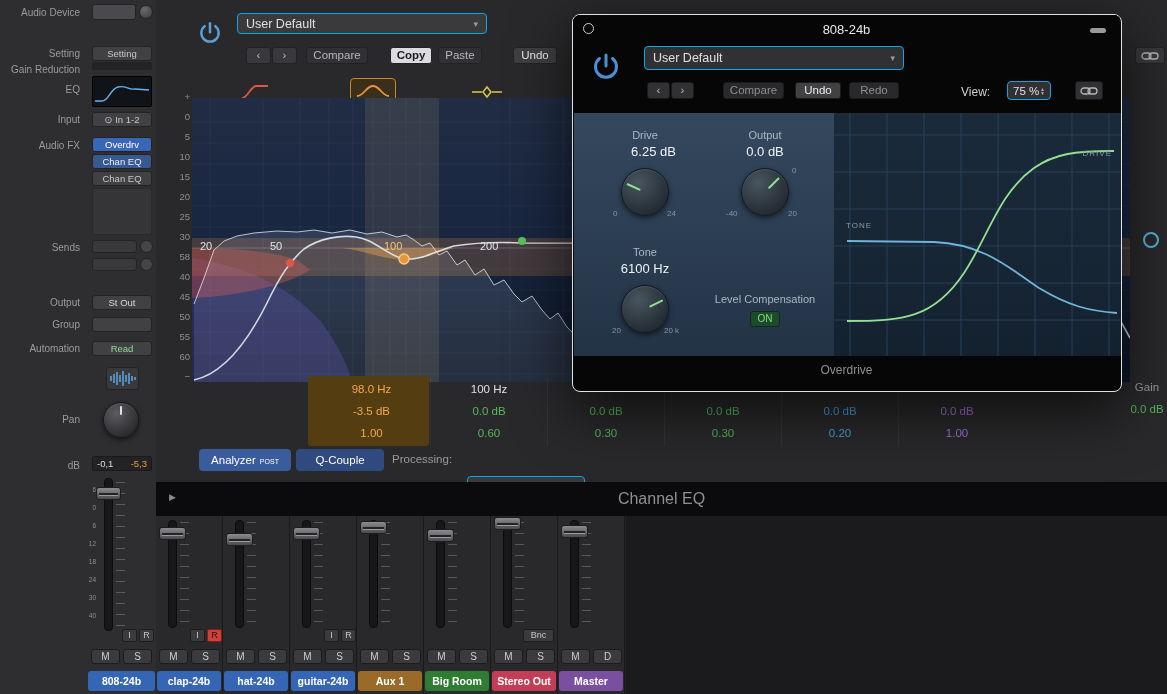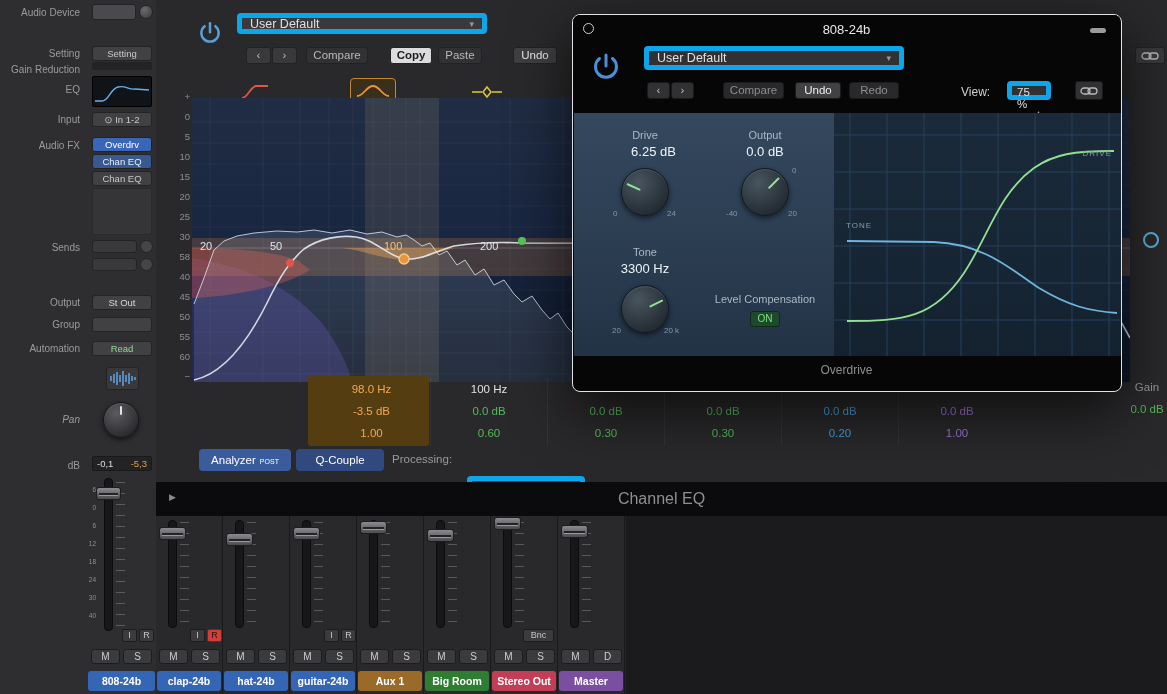--- a/index.html
+++ b/index.html
@@ -17,21 +17,21 @@
              text-align:center; line-height:13px; overflow:hidden; }
   .slot-blue { background:#3a66b8; color:#fff; }
   .slot-blue2 { background:#37598f; color:#e8eef8; }
 
   
   .btn { position:absolute; background:#39393c; border:1px solid #222; border-radius:3px;
          color:#b8b8b8; font-size:11.5px; text-align:center; }
 
   
   .eq-window { position:absolute; left:156px; top:0; width:1011px; height:516px; background:#29292b; }
-  .dropdown { background:#3a3a3d; border:5px solid #0ea5e9; border-radius:4px; color:#e0e0e0;
+  .dropdown { background:#3a3a3d; border:1px solid #0ea5e9; border-radius:4px; color:#e0e0e0;
               font-size:12.5px; display:flex; align-items:center; padding:0 8px; }
   .dropdown .chev { margin-left:auto; color:#9a9a9a; font-size:9px; }
   .spin { display:flex; flex-direction:column; justify-content:center; line-height:4px;
           font-size:5px; color:#aaa; margin-left:auto; }
   .eq-scale { position:absolute; left:8px; top:92px; width:26px; height:290px; display:flex;
               flex-direction:column; justify-content:space-between; }
   .eq-scale span { font-size:9.5px; color:#8f8f92; text-align:right; line-height:10px; }
   .eq-display { position:absolute; left:36px; top:98px; width:938px; height:284px; overflow:hidden; }
   .freq-lab { position:absolute; font-size:11px; color:#dfe5ec; }
   .band-col { position:absolute; top:378px; width:117px; height:68px; text-align:center; }
@@ -356,21 +356,21 @@
 
     <span class="ins-label" style="top:343px;">Automation</span>
     <div class="ins-btn" style="top:341px;color:#8fd98f;">Read</div>
 
     <div class="abs" style="left:106px;top:367px;width:33px;height:23px;background:#39393c;border:1px solid #232325;border-radius:3px;display:flex;align-items:center;justify-content:center;">
       <svg width="27" height="17" viewBox="0 0 27 17">
         <path d="M2 6V11 M5 4V13 M8 2V15 M11 5V12 M14 1V16 M17 5V12 M20 3V14 M23 6V11 M26 7V10" stroke="#5aa0e0" stroke-width="1.6"></path>
       </svg>
     </div>
 
-    <span class="ins-label" style="top:414px;font-style:italic;">Pan</span>
+    <span class="ins-label" style="top:414px;">Pan</span>
     <div class="knob" style="left:103px;top:402px;width:36px;height:36px;background:radial-gradient(circle at 36% 30%,#5c5c60,#2b2b2e 75%);">
       <span class="ptr" style="transform:rotate(0deg);">
           <i style="background:#e2e2e2;height:9px;"></i>
         </span>
     </div>
 
     <span class="ins-label" style="top:460px;">dB</span>
     <div class="abs" style="left:92px;top:456px;width:60px;height:15px;background:#232325;border:1px solid #1a1a1c;border-radius:2px;display:flex;align-items:center;justify-content:space-between;padding:0 4px;">
       <span style="font-size:9.5px;color:#dcdcdc;">-0,1</span>
       <span style="font-size:9.5px;color:#e8a03c;">-5,3</span>
@@ -412,21 +412,21 @@
     <div class="dropdown abs" style="left:71px;top:31px;width:260px;height:24px;background:#313134;">
       <span>User Default</span>
       <span class="chev">▾</span>
     </div>
     <div class="od-btn" style="left:74px;top:67px;width:23px;height:17px;line-height:15px;background:#313134;color:#b8b8b8;">‹</div>
     <div class="od-btn" style="left:98px;top:67px;width:23px;height:17px;line-height:15px;background:#313134;color:#b8b8b8;">›</div>
     <div class="od-btn" style="left:150px;top:67px;width:61px;height:17px;line-height:15px;">Compare</div>
     <div class="od-btn" style="left:222px;top:67px;width:46px;height:17px;line-height:15px;background:#414144;color:#ececec;">Undo</div>
     <div class="od-btn" style="left:276px;top:67px;width:50px;height:17px;line-height:15px;">Redo</div>
     <span class="abs" style="left:388px;top:70px;font-size:12px;color:#cfcfcf;">View:</span>
-    <div class="dropdown abs" style="left:434px;top:66px;width:44px;height:19px;background:#313134;font-size:11.5px;padding:0 5px;flex-direction:column;">
+    <div class="dropdown abs" style="left:434px;top:66px;width:44px;height:19px;background:#313134;font-size:11.5px;padding:0 5px;">
       <span>75 %</span>
       <span class="spin">
           <span>▲</span>
           <span>▼</span>
         </span>
     </div>
     <div class="od-btn" style="left:502px;top:66px;width:28px;height:19px;background:#313134;display:flex;align-items:center;justify-content:center;">
       <svg width="18" height="10" viewBox="0 0 18 10">
           <rect x="1" y="2" width="9" height="6" rx="3" fill="none" stroke="#b8b8b8" stroke-width="1.3"></rect>
           <rect x="8" y="2" width="9" height="6" rx="3" fill="none" stroke="#b8b8b8" stroke-width="1.3"></rect>
@@ -449,21 +449,21 @@
       <div class="knob" style="left:167px;top:55px;width:48px;height:48px;">
         <span class="ptr" style="transform:rotate(45deg);">
             <i></i>
           </span>
       </div>
       <span class="tick" style="left:218px;top:53px;">0</span>
       <span class="tick" style="left:152px;top:96px;">-40</span>
       <span class="tick" style="left:214px;top:96px;">20</span>
 
       <div class="od-lab" style="left:1px;top:133px;">Tone</div>
-      <div class="od-val" style="left:1px;top:148px;">3300 Hz</div>
+      <div class="od-val" style="left:1px;top:148px;">6100 Hz</div>
       <div class="knob" style="left:47px;top:172px;width:48px;height:48px;">
         <span class="ptr" style="transform:rotate(64deg);">
             <i></i>
           </span>
       </div>
       <span class="tick" style="left:38px;top:213px;">20</span>
       <span class="tick" style="left:90px;top:213px;">20 k</span>
 
       <div class="od-lab" style="left:121px;top:180px;width:140px;">Level Compensation</div>
       <div class="abs" style="left:176px;top:198px;width:30px;height:16px;background:#1e4a2c;border:1px solid #0f2a18;border-radius:3px;color:#7ee07e;font-size:10px;text-align:center;line-height:14px;">ON</div>

